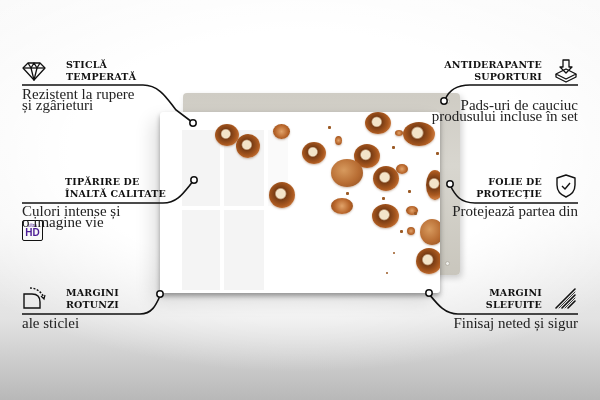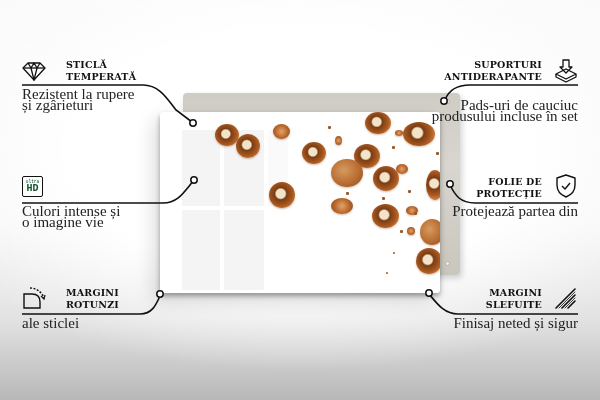--- a/index.html
+++ b/index.html
@@ -58,21 +58,21 @@
     font-size: 15px; line-height: 11px; color: #222;
   }
   .icon { position: absolute; }
   .left .title-wrap { position: absolute; left: 32px; top: 0; margin-left: 12px; }
   .right .title-wrap { position: absolute; right: 36px; top: 0; text-align: right; }
   .right .desc { text-align: right; }
 
   .hd-icon {
     width: 21px; height: 21px; border: 1.5px solid #111; border-radius: 2px;
     display: flex; flex-direction: column; align-items: center; justify-content: center;
-    font-family: Liberation Mono, monospace; color: #14532d;
+    font-family: Liberation Sans, sans-serif; color: #4c1d95; margin-top: 44px;
   }
   .hd-icon .u { font-size: 4.5px; line-height: 5px; }
   .hd-icon .hd { font-size: 10px; font-weight: bold; line-height: 10px; }
 </style>
 </head>
 <body>
 
 <div class="stage">
 
   <div class="back-panel">
@@ -163,20 +163,24 @@
       <div class="desc">Rezistent la rupere</div>
       <div class="desc">și zgârieturi</div>
     </div>
   </div>
 
   <div class="feature left" style="left:22px; top:176px; width:150px; height:60px;">
     <div class="icon hd-icon" style="left:0; top:0;">
       <span class="u">ultra</span>
       <span class="hd">HD</span>
     </div>
+    <div class="title-wrap" style="left:31px;">
+      <div class="title">Tipărire de</div>
+      <div class="title">înaltă calitate</div>
+    </div>
     <div style="position:absolute; left:0; top:30px;">
       <div class="desc">Culori intense și</div>
       <div class="desc">o imagine vie</div>
     </div>
   </div>
 
   <div class="feature left" style="left:22px; top:287px; width:160px; height:55px;">
     <svg class="icon" style="left:0; top:0;" width="24" height="22" viewBox="0 0 24 22">
       <g fill="none" stroke="#111" stroke-width="1.4">
         <path d="M2 21 V7 H10 C15 7 18 10 18 15 V21 Z"></path>
@@ -195,22 +199,22 @@
 
   <div class="feature right" style="left:420px; top:59px; width:158px; height:60px;">
     <svg class="icon" style="right:0; top:0;" width="24" height="24" viewBox="0 0 24 24">
       <g fill="none" stroke="#111" stroke-width="1.3" stroke-linejoin="round">
         <path d="M9 1 V8 H6 L12 14 L18 8 H15 V1 Z"></path>
         <path d="M2 15 L12 10 L22 15 L12 20 Z"></path>
         <path d="M2 15 V18 L12 23 L22 18 V15"></path>
       </g>
     </svg>
     <div class="title-wrap">
+      <div class="title">antiderapante</div>
       <div class="title">Suporturi</div>
-      <div class="title">antiderapante</div>
     </div>
     <div style="position:absolute; right:0; top:30px; width:170px;margin-top:11px;">
       <div class="desc">Pads-uri de cauciuc</div>
       <div class="desc">produsului incluse în set</div>
     </div>
   </div>
 
   <div class="feature right" style="left:420px; top:176px; width:158px; height:60px;">
     <svg class="icon" style="right:2px; top:-2px;" width="20" height="24" viewBox="0 0 20 24">
       <g fill="none" stroke="#111" stroke-width="1.4" stroke-linejoin="round">

